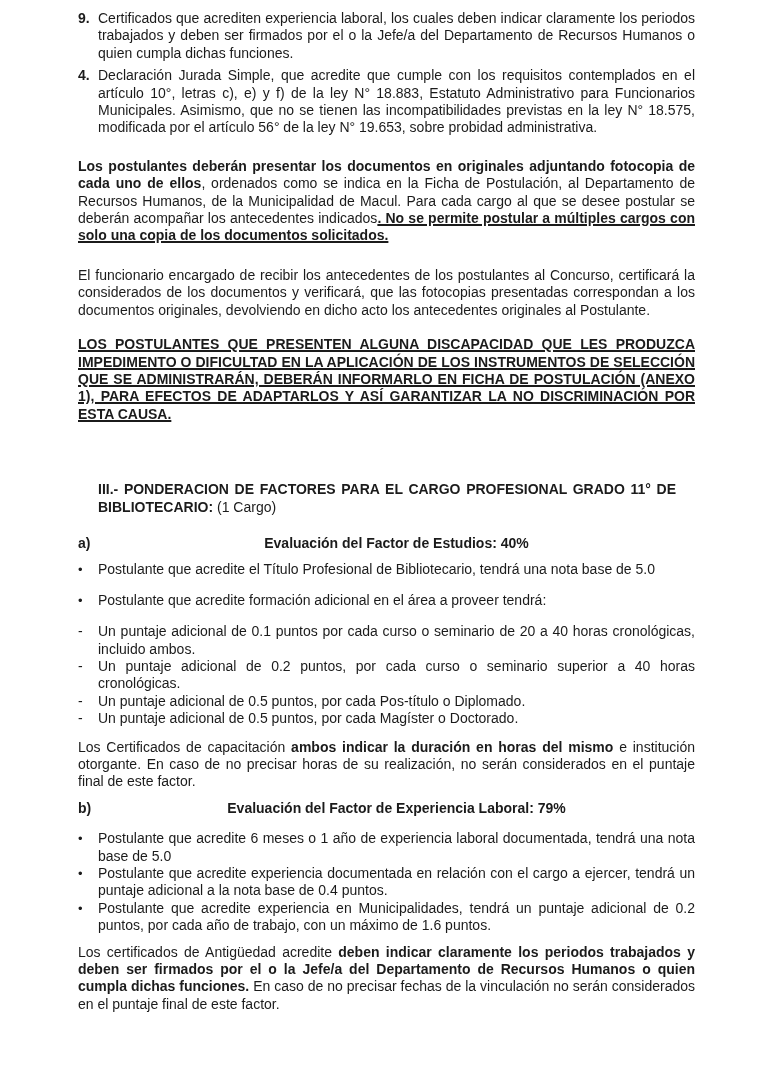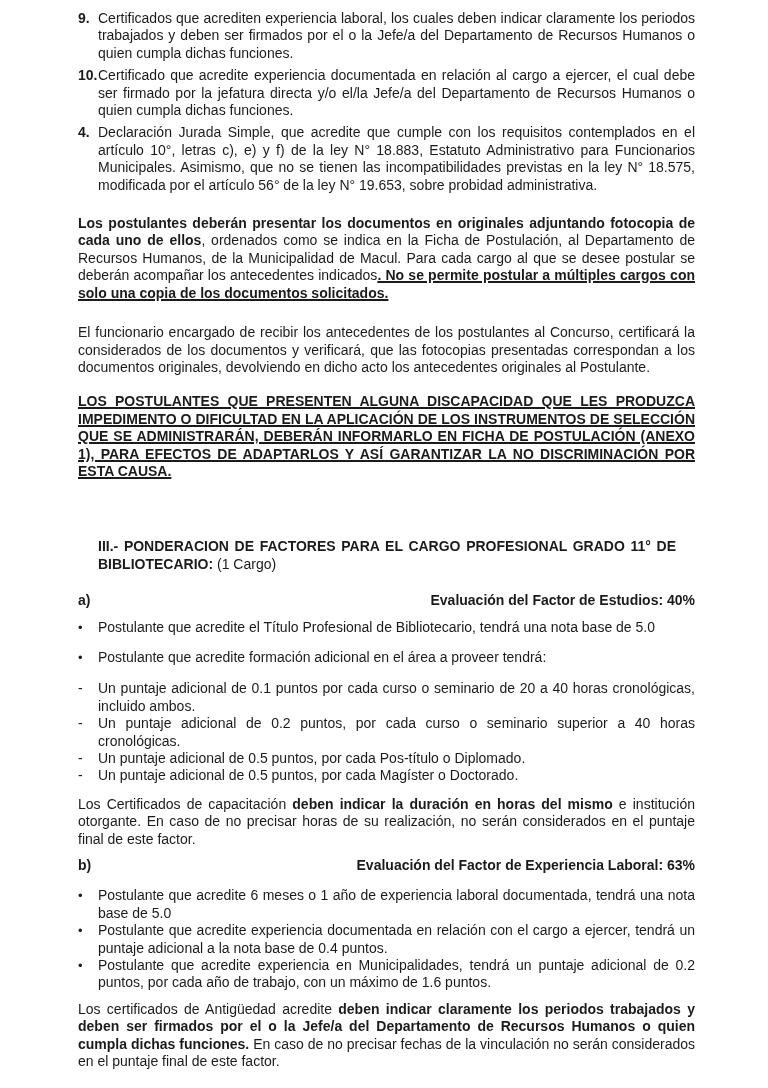--- a/index.html
+++ b/index.html
@@ -12,21 +12,21 @@
     background: #ffffff;
     font-family: "Liberation Sans", sans-serif;
     font-size: 14px;
     line-height: 17.4px;
     color: #1b1b1b;
     overflow: hidden;
   }
   .row { display: flex; }
   .marker { flex: 0 0 20px; }
   .body { flex: 1 1 auto; text-align: justify; }
-  .body.left { text-align: right; }
+  .body.left { text-align: center; }
   .indent { text-align: justify; }
   .bold { font-weight: bold; }
   .u { text-decoration: underline; text-decoration-thickness: 1.5px; }
   .nitem { display: flex; margin-bottom: 5px; }
   .heading { margin-left: 20px; max-width: 578px; text-align: justify; }
   .bullet-glyph { font-size: 13px; }
   .mt9  { margin-top: 9px; }
   .mt11 { margin-top: 11px; }
   .mt13 { margin-top: 13px; }
   .mt14 { margin-top: 14px; }
@@ -37,24 +37,20 @@
   .mt38 { margin-top: 58px; }
 </style>
 </head>
 <body>
 
 <div class="page">
 
   <div class="nitem">
     <span class="marker bold">9.</span>
     <div class="body">Certificados que acrediten experiencia laboral, los cuales deben indicar claramente los periodos trabajados y deben ser firmados por el o la Jefe/a del Departamento de Recursos Humanos o quien cumpla dichas funciones.</div>
-  </div>
-  <div class="nitem">
-    <span class="marker bold">10.</span>
-    <div class="body">Certificado que acredite experiencia documentada en relación al cargo a ejercer, el cual debe ser firmado por la jefatura directa y/o el/la Jefe/a del Departamento de Recursos Humanos o quien cumpla dichas funciones.</div>
   </div>
   <div class="nitem">
     <span class="marker bold">4.</span>
     <div class="body">Declaración Jurada Simple, que acredite que cumple con los requisitos contemplados en el artículo 10°, letras c), e) y f) de la ley N° 18.883, Estatuto Administrativo para Funcionarios Municipales. Asimismo, que no se tienen las incompatibilidades previstas en la ley N° 18.575, modificada por el artículo 56° de la ley N° 19.653, sobre probidad administrativa.</div>
   </div>
 
   <div class="indent mt21"><span class="bold">Los postulantes deberán presentar los documentos en originales adjuntando fotocopia de cada uno de ellos</span><span>, ordenados como se indica en la Ficha de Postulación, al Departamento de Recursos Humanos, de la Municipalidad de Macul. Para cada cargo al que se desee postular se deberán acompañar los antecedentes indicados</span><span class="bold u">. No se permite postular a múltiples cargos con solo una copia de los documentos solicitados.</span></div>
 
   <div class="indent mt22">El funcionario encargado de recibir los antecedentes de los postulantes al Concurso, certificará la considerados de los documentos y verificará, que las fotocopias presentadas correspondan a los documentos originales, devolviendo en dicho acto los antecedentes originales al Postulante.</div>
 
@@ -88,25 +84,25 @@
     <div class="row">
       <span class="marker">-</span>
       <div class="body">Un puntaje adicional de 0.5 puntos, por cada Pos-título o Diplomado.</div>
     </div>
     <div class="row">
       <span class="marker">-</span>
       <div class="body">Un puntaje adicional de 0.5 puntos, por cada Magíster o Doctorado.</div>
     </div>
   </div>
 
-  <div class="indent mt11"><span>Los Certificados de capacitación </span><span class="bold">deben indicar la duración en horas del mismo</span><span> e institución otorgante. En caso de no precisar horas de su realización, no serán considerados en el puntaje final de este factor.</span></div>
+  <div class="indent mt11"><span>Los Certificados de capacitación </span><span class="bold">ambos indicar la duración en horas del mismo</span><span> e institución otorgante. En caso de no precisar horas de su realización, no serán considerados en el puntaje final de este factor.</span></div>
 
   <div class="row mt9">
     <span class="marker bold">b)</span>
-    <div class="body bold left">Evaluación del Factor de Experiencia Laboral: 63%</div>
+    <div class="body bold left">Evaluación del Factor de Experiencia Laboral: 79%</div>
   </div>
 
   <div class="mt13">
     <div class="row">
       <span class="marker bullet-glyph">•</span>
       <div class="body">Postulante que acredite 6 meses o 1 año de experiencia laboral documentada, tendrá una nota base de 5.0</div>
     </div>
     <div class="row">
       <span class="marker bullet-glyph">•</span>
       <div class="body">Postulante que acredite experiencia documentada en relación con el cargo a ejercer, tendrá un puntaje adicional a la nota base de 0.4 puntos.</div>

